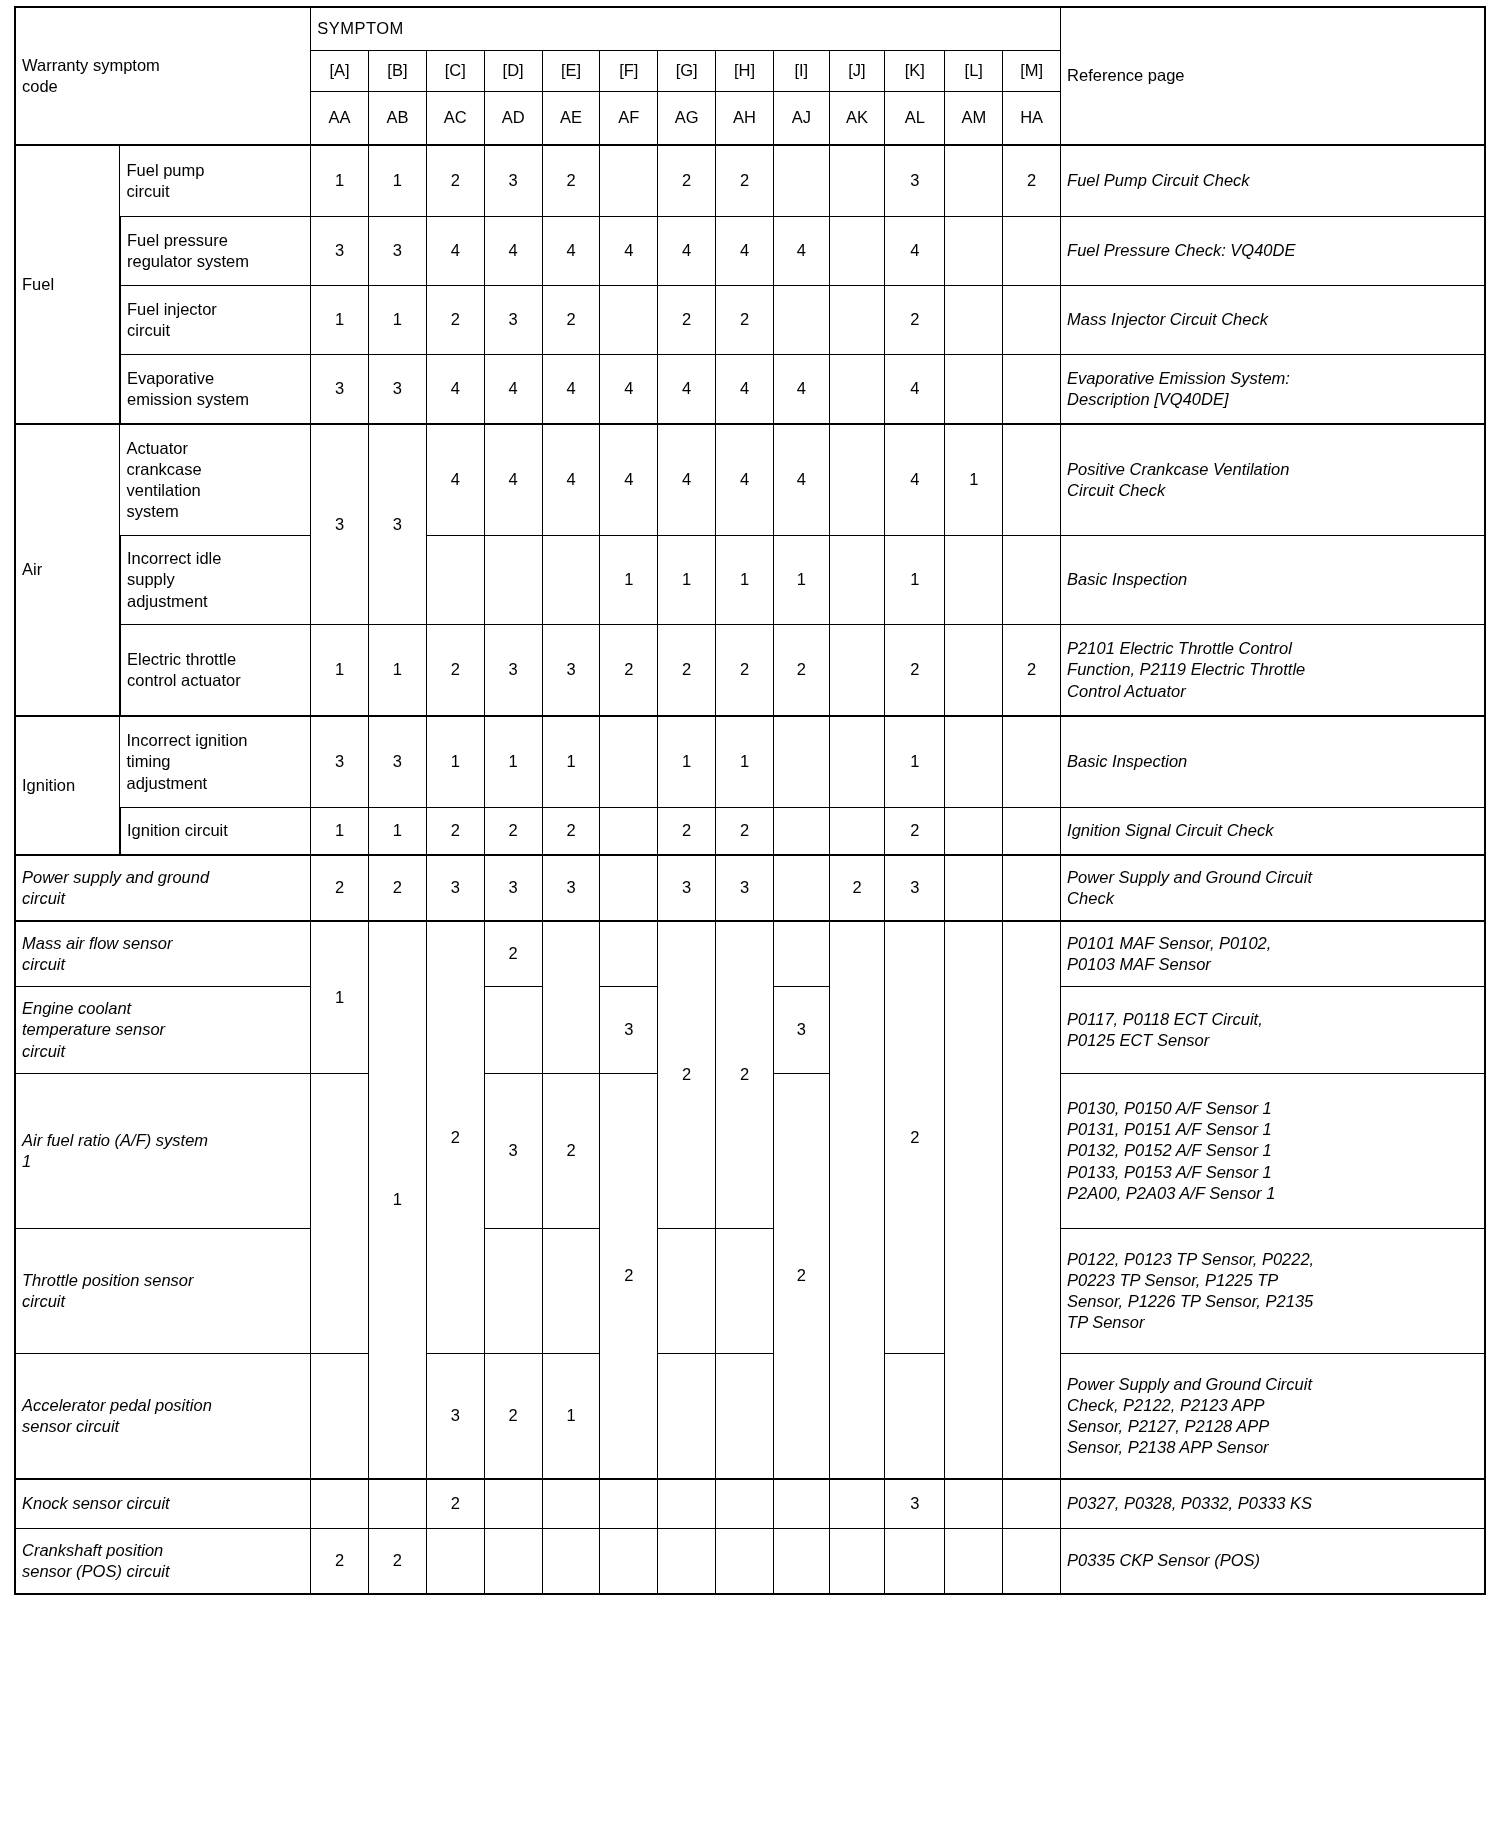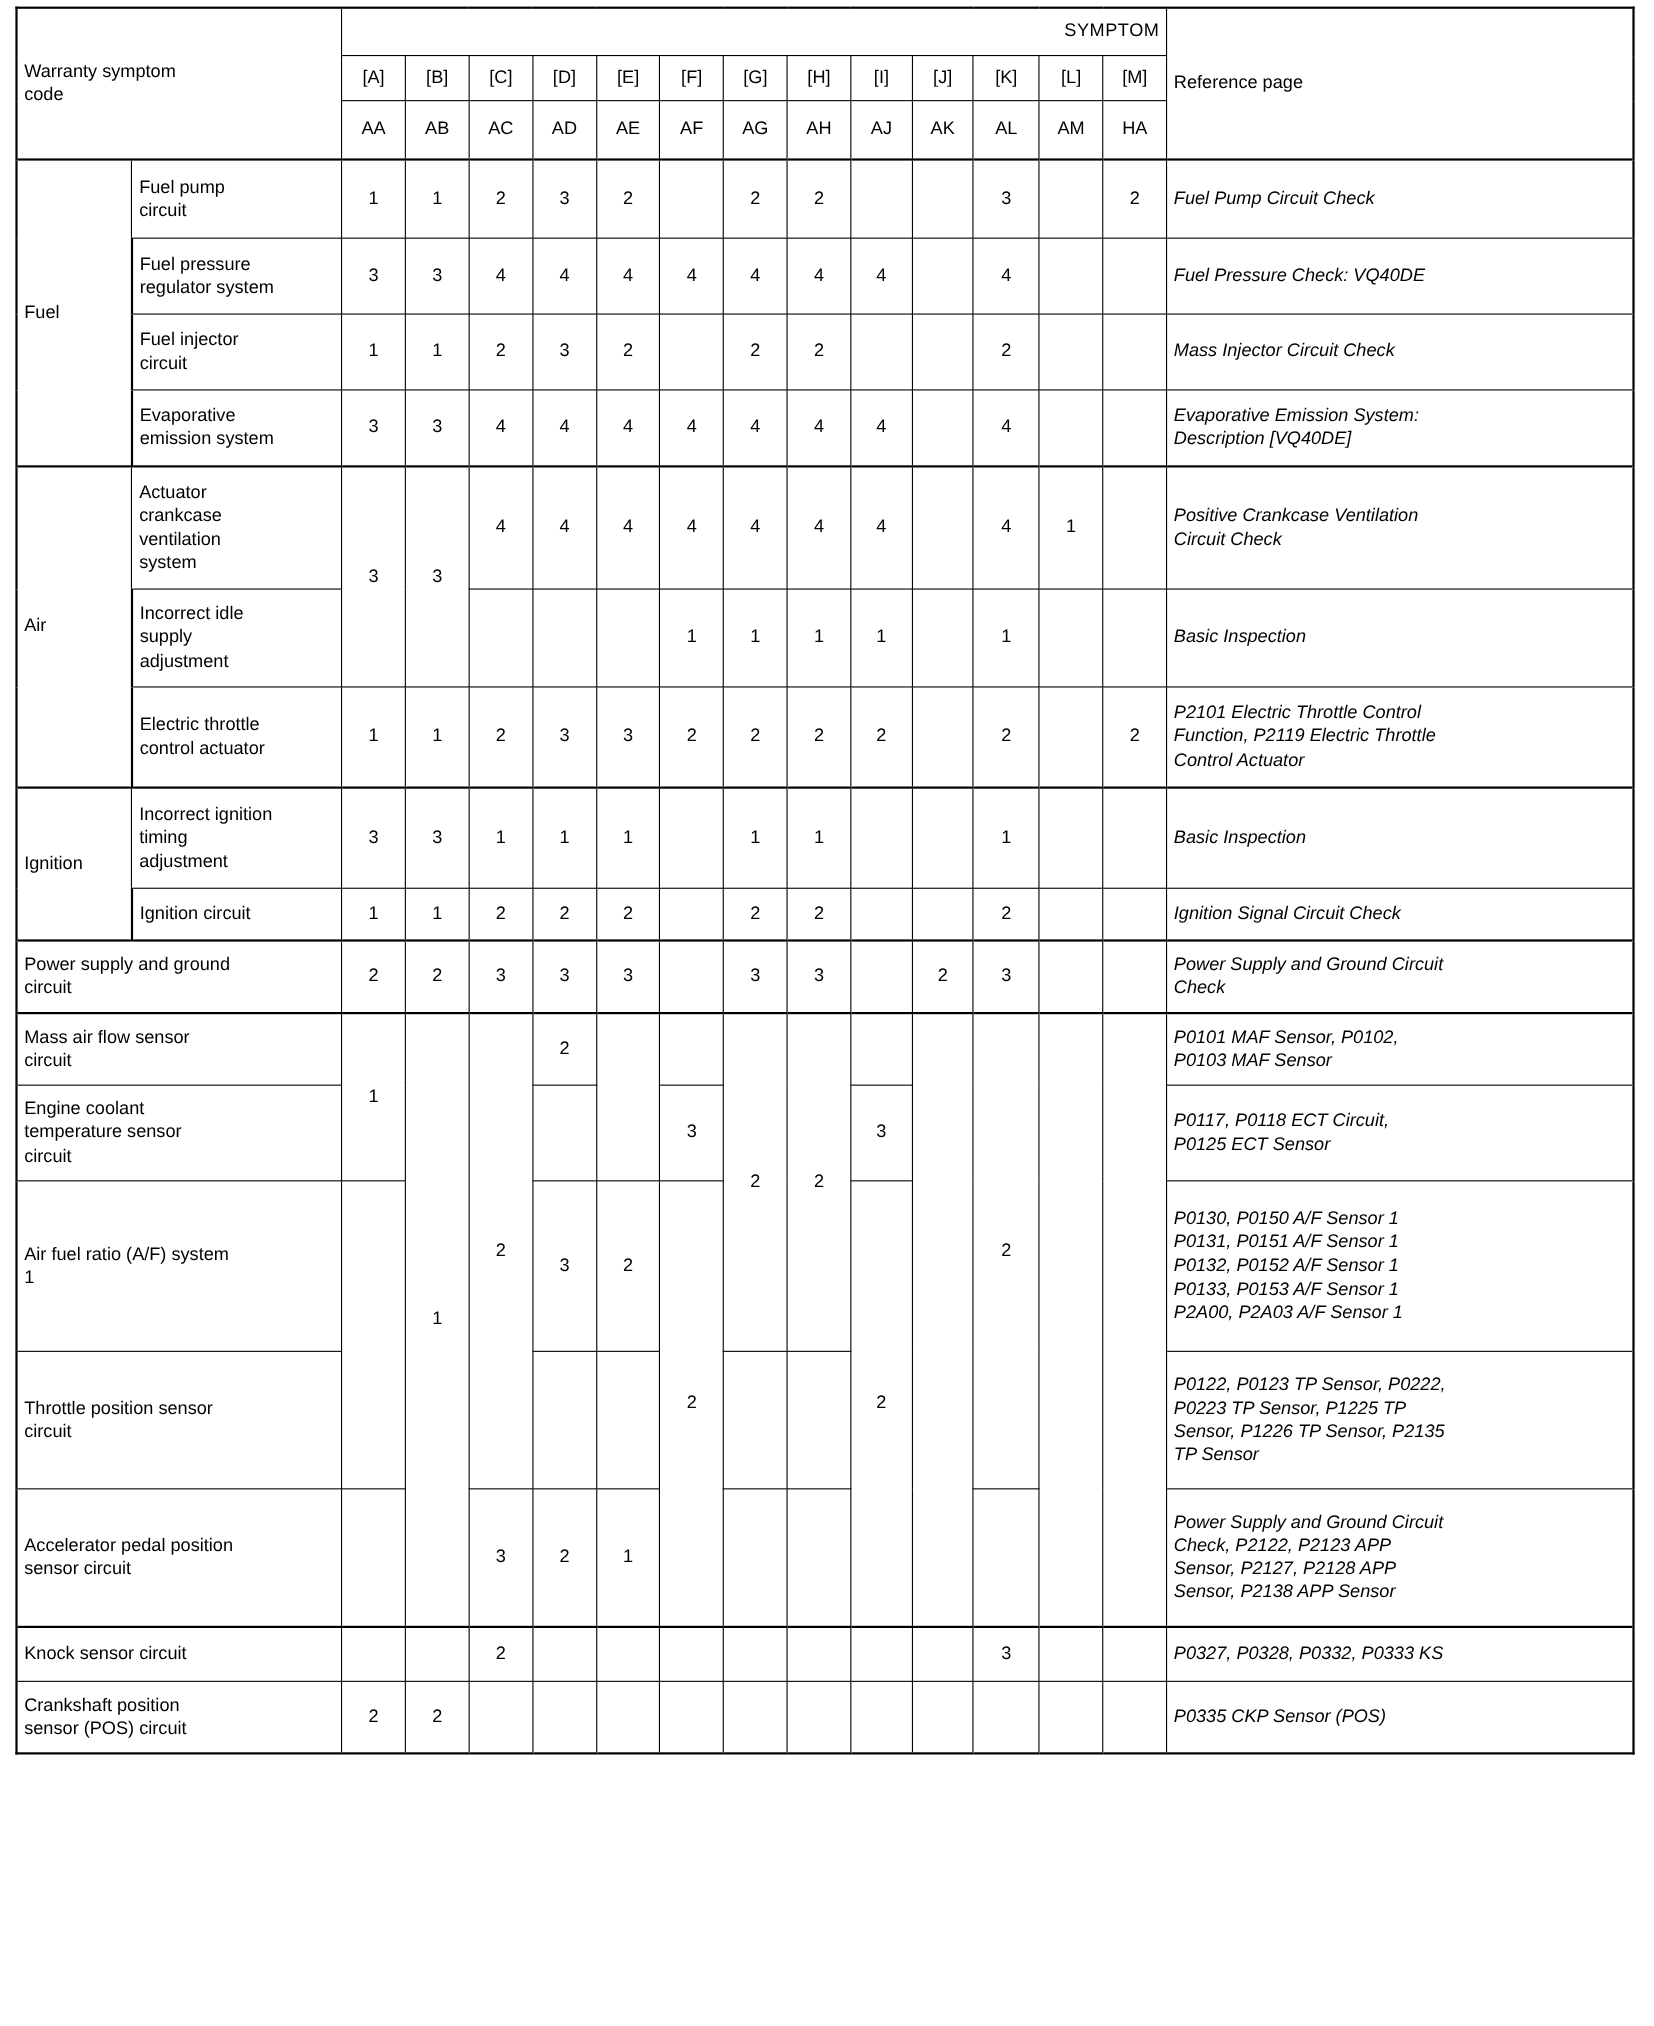--- a/index.html
+++ b/index.html
@@ -33,21 +33,21 @@
     padding: 3px 6px;
     line-height: 1.28;
     color: #000;
   }
   .b-thick-l { border-left: 2px solid #000 !important; }
   .b-thick-r { border-right: 2px solid #000 !important; }
   .b-thick-t { border-top: 2px solid #000 !important; }
   .b-thick-b { border-bottom: 2px solid #000 !important; }
 
   .hdr-symptom {
-    text-align: right;
+    text-align: left;
     font-weight: bold;
     font-size: 17px;
     letter-spacing: 0.5px;
     height: 36px;
   }
   .hdr-bracket {
     text-align: center;
     font-weight: bold;
     font-size: 16.5px;
     height: 34px;
@@ -100,20 +100,21 @@
   }
   .ref-top {
     vertical-align: top;
     padding-top: 7px;
   }
   .wide-label {
     vertical-align: top;
     padding-top: 7px;
     padding-left: 8px;
     font-size: 16.5px;
+    font-style: italic;
   }
 </style>
 </head>
 <body>
 
 <div class="sheet">
 <table class="symptom-table">
   <colgroup>
     <col style="width:98px">
     <col style="width:178px">

